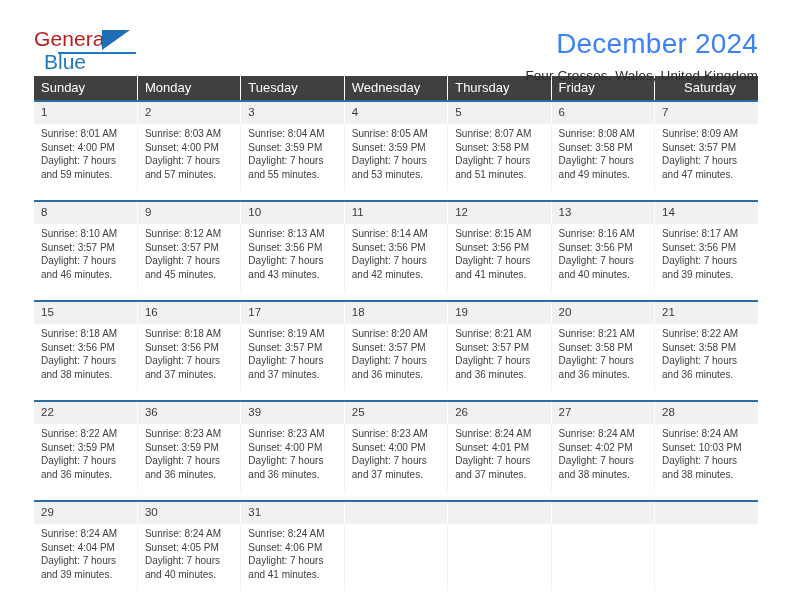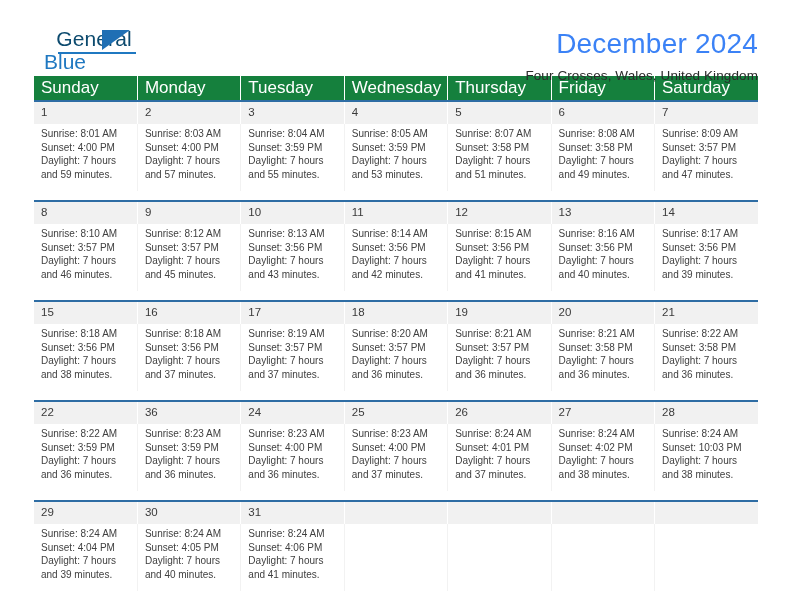--- a/index.html
+++ b/index.html
@@ -32,25 +32,24 @@
     box-sizing: border-box;
   }
   .logo {
     position: relative;
     width: 120px;
     height: 48px;
     line-height: 1;
   }
   .logo-general {
     font-size: 21px;
-    color: #0c4a6e;
+    color: #b91c1c;
     letter-spacing: .1px;
     display: block;
     height: 22px;
-    text-align: center;
   }
   .logo-blue {
     font-size: 21px;
     color: #1f78c1;
     display: block;
     margin-left: 10px;
     margin-top: 1px;
   }
   .logo-triangle {
     position: absolute;
@@ -88,30 +87,30 @@
   }
 
   
   .calendar {
     margin-top: 10px;
     width: 724px;
     border-collapse: collapse;
     table-layout: fixed;
   }
   .calendar th {
-    background: #15803d;
+    background: #404040;
     color: #ffffff;
-    font-size: 17px;
+    font-size: 13px;
     font-weight: normal;
     text-align: left;
     padding: 5px 0 5px 7px;
     line-height: 14px;
     border-right: 1px solid #ffffff;
   }
-  .calendar th:last-child { border-right: none; }
+  .calendar th:last-child { border-right: none; text-align: center; }
 
   .week-sep td {
     padding: 0;
     height: 2px;
     background: #2e6da4;
   }
   .week-gap td {
     padding: 0;
     height: 9px;
     background: #ffffff;
@@ -353,21 +352,21 @@
         </tr>
         <tr class="week-gap">
           <td colspan="7"></td>
         </tr>
         <tr class="week-sep">
           <td colspan="7"></td>
         </tr>
         <tr class="daynum-row">
           <td>22</td>
           <td>36</td>
-          <td>24</td>
+          <td>39</td>
           <td>25</td>
           <td>26</td>
           <td>27</td>
           <td>28</td>
         </tr>
         <tr class="info-row">
           <td>
             <span class="line">Sunrise: 8:22 AM</span>
             <span class="line">Sunset: 3:59 PM</span>
             <span class="line">Daylight: 7 hours</span>

